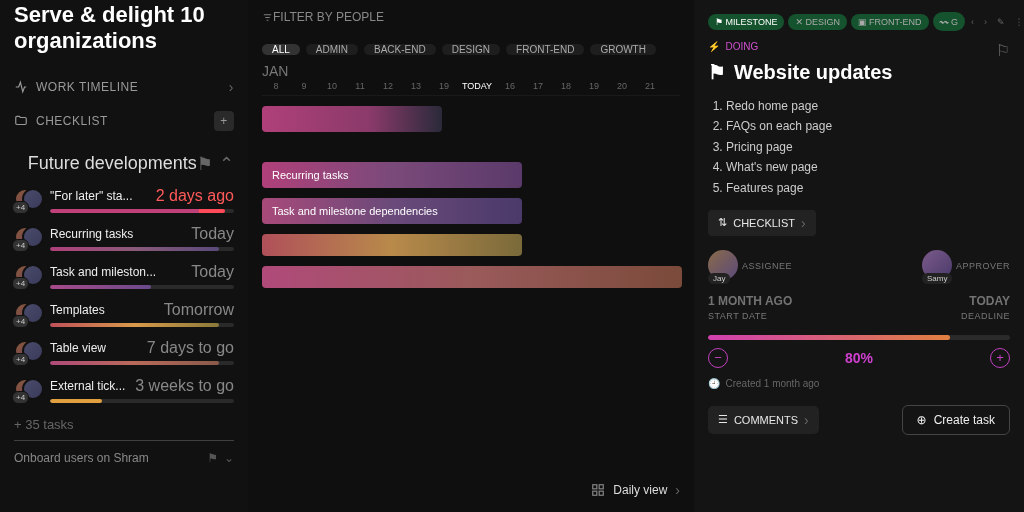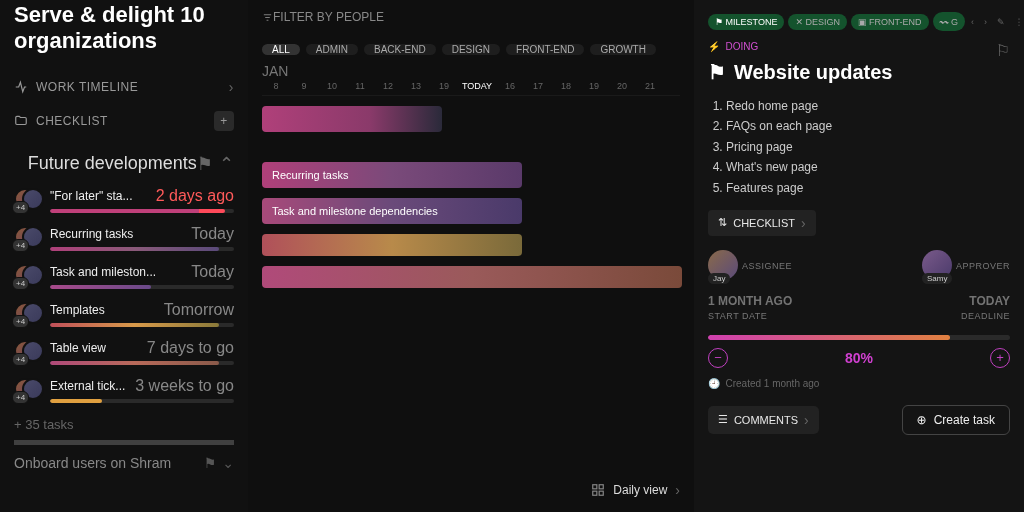--- a/index.html
+++ b/index.html
@@ -19,21 +19,21 @@
 .avatar.a2{left:8px;background:linear-gradient(135deg,#4a4a6a,#3a3a5a)}
 .avatar-count{position:absolute;bottom:-2px;left:-2px;background:#333;color:#ccc;font-size:8px;padding:1px 3px;border-radius:6px;border:1px solid #111}
 .task-info{flex:1;min-width:0}
 .task-top{display:flex;justify-content:space-between;align-items:center;font-size:12px}
 .task-name{color:#eee;white-space:nowrap;overflow:hidden;text-overflow:ellipsis;max-width:110px}
 .task-time{font-size:16px;color:#888;flex-shrink:0}
 .task-time.overdue{color:#ff5a5a}
 .task-bar{height:4px;background:#2a2a2a;border-radius:2px;margin-top:4px;overflow:hidden;position:relative}
 .task-bar-fill{height:100%;border-radius:2px}
 .more-tasks{font-size:13px;color:#666;padding:8px 0}
-.proj-collapsed{display:flex;align-items:center;justify-content:space-between;font-size:14px;color:#888;padding:10px 0;border-top:5px solid #404040}
+.proj-collapsed{display:flex;align-items:center;justify-content:space-between;font-size:12px;color:#888;padding:10px 0;border-top:1px solid #404040}
 .timeline{flex:1;background:#0f0f0f;padding:10px 14px;position:relative;overflow:hidden;min-width:0}
 .filter-row{display:flex;align-items:center;font-size:12px;color:#888;margin-bottom:20px}
 .chips{display:flex;gap:6px;flex-wrap:wrap;margin-bottom:8px}
 .chip{background:#1e1e1e;color:#aaa;font-size:10px;padding:0 10px;border-radius:12px;display:flex;align-items:center;gap:4px;cursor:pointer;white-space:nowrap}
 .chip.active{background:#333;color:#fff}
 .month-label{font-size:14px;color:#777;margin-bottom:2px}
 .date-row{display:flex;gap:0;font-size:9px;color:#666;border-bottom:1px solid #1a1a1a;padding-bottom:4px}
 .date-cell{width:28px;text-align:center}
 .date-cell.today{color:#fff}
 .gantt{position:relative;margin-top:10px}

